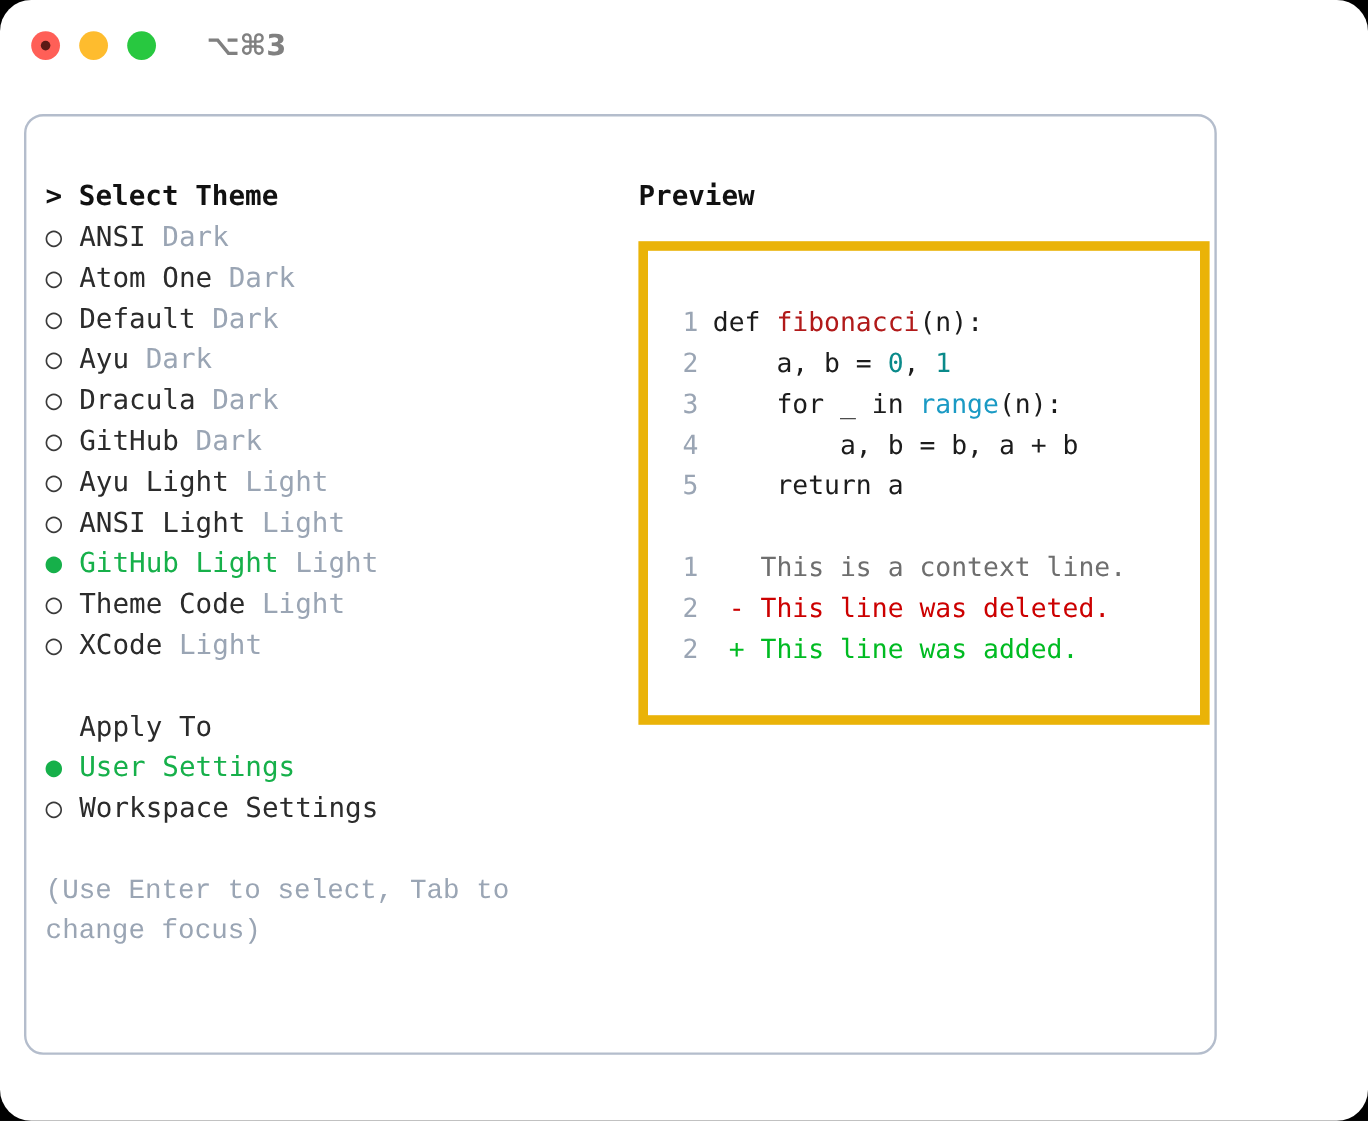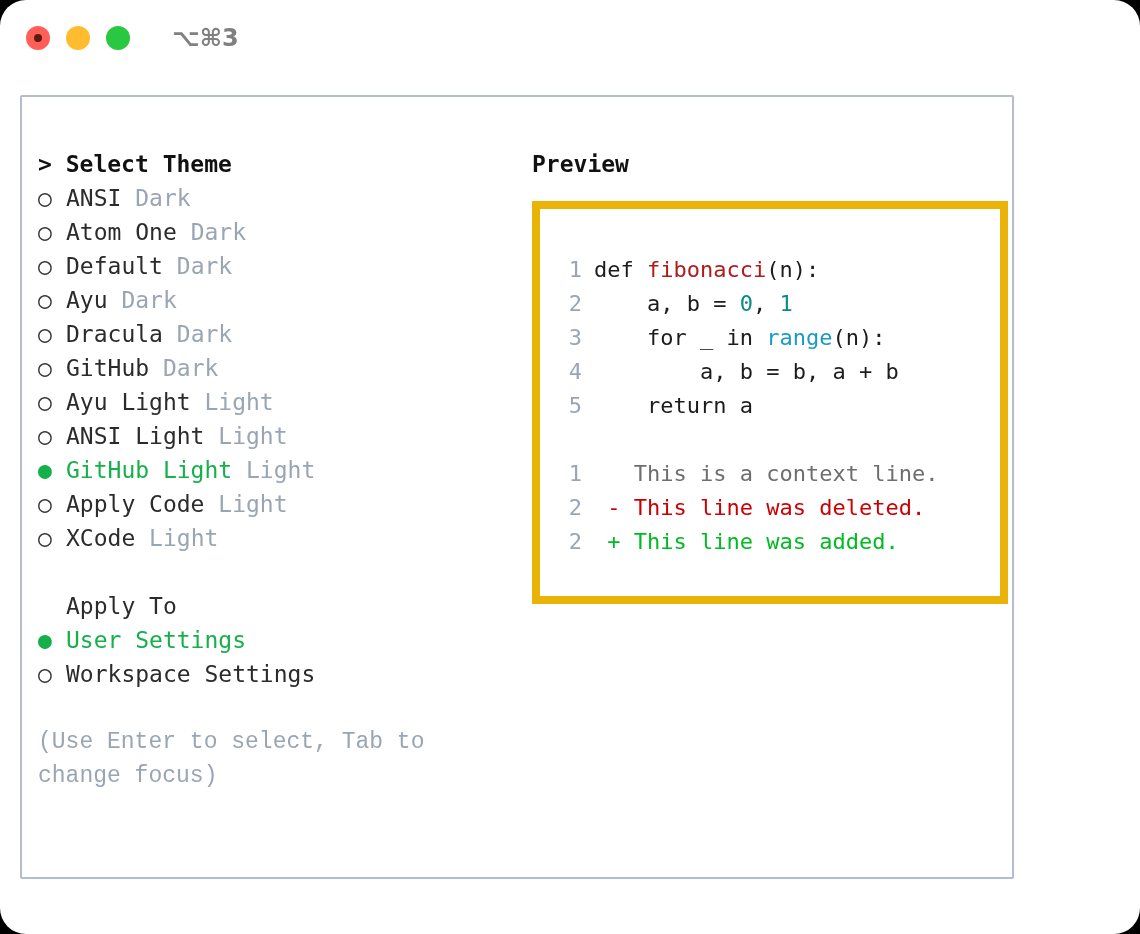--- a/index.html
+++ b/index.html
@@ -62,21 +62,21 @@
   }
 
   
   #card {
     position: absolute;
     left: 20px;
     top: 95px;
     width: 994px;
     height: 784px;
     border: 2px solid #b4bdcc;
-    border-radius: 2px;
+    border-radius: 16px;
     box-sizing: border-box;
     background: #ffffff;
   }
 
   
   #left-pane {
     position: absolute;
     left: 16px;
     top: 50px;
     width: 440px;
@@ -191,21 +191,21 @@
       <div id="theme-list">
           <div class="opt-row"><span class="bullet off">○ </span><span class="opt-label">ANSI</span><span class="opt-tag"> Dark</span></div>
           <div class="opt-row"><span class="bullet off">○ </span><span class="opt-label">Atom One</span><span class="opt-tag"> Dark</span></div>
           <div class="opt-row"><span class="bullet off">○ </span><span class="opt-label">Default</span><span class="opt-tag"> Dark</span></div>
           <div class="opt-row"><span class="bullet off">○ </span><span class="opt-label">Ayu</span><span class="opt-tag"> Dark</span></div>
           <div class="opt-row"><span class="bullet off">○ </span><span class="opt-label">Dracula</span><span class="opt-tag"> Dark</span></div>
           <div class="opt-row"><span class="bullet off">○ </span><span class="opt-label">GitHub</span><span class="opt-tag"> Dark</span></div>
           <div class="opt-row"><span class="bullet off">○ </span><span class="opt-label">Ayu Light</span><span class="opt-tag"> Light</span></div>
           <div class="opt-row"><span class="bullet off">○ </span><span class="opt-label">ANSI Light</span><span class="opt-tag"> Light</span></div>
           <div class="opt-row selected"><span class="bullet on">● </span><span class="opt-label">GitHub Light</span><span class="opt-tag"> Light</span></div>
-          <div class="opt-row"><span class="bullet off">○ </span><span class="opt-label">Apply Code</span><span class="opt-tag"> Light</span></div>
+          <div class="opt-row"><span class="bullet off">○ </span><span class="opt-label">Theme Code</span><span class="opt-tag"> Light</span></div>
           <div class="opt-row"><span class="bullet off">○ </span><span class="opt-label">XCode</span><span class="opt-tag"> Light</span></div>
         </div>
 
       <div class="spacer"></div>
 
       <div class="section-label"><span class="bullet off"> </span><span>Apply To</span></div>
       <div id="apply-to-list">
           <div class="opt-row selected"><span class="bullet on">● </span><span class="opt-label">User Settings</span></div>
           <div class="opt-row"><span class="bullet off">○ </span><span class="opt-label">Workspace Settings</span></div>
         </div>

